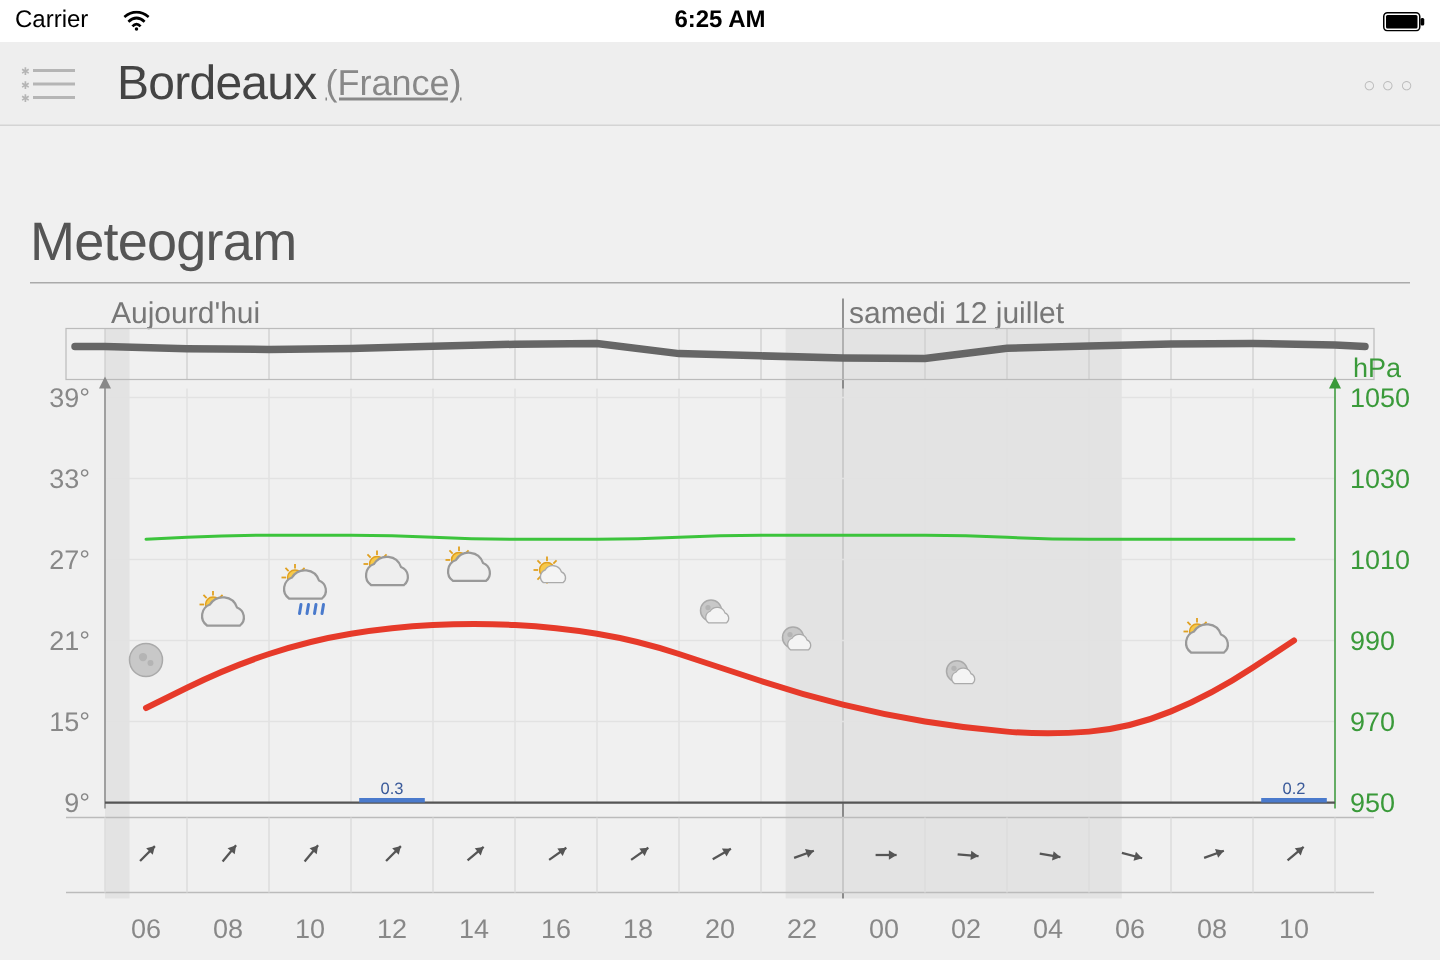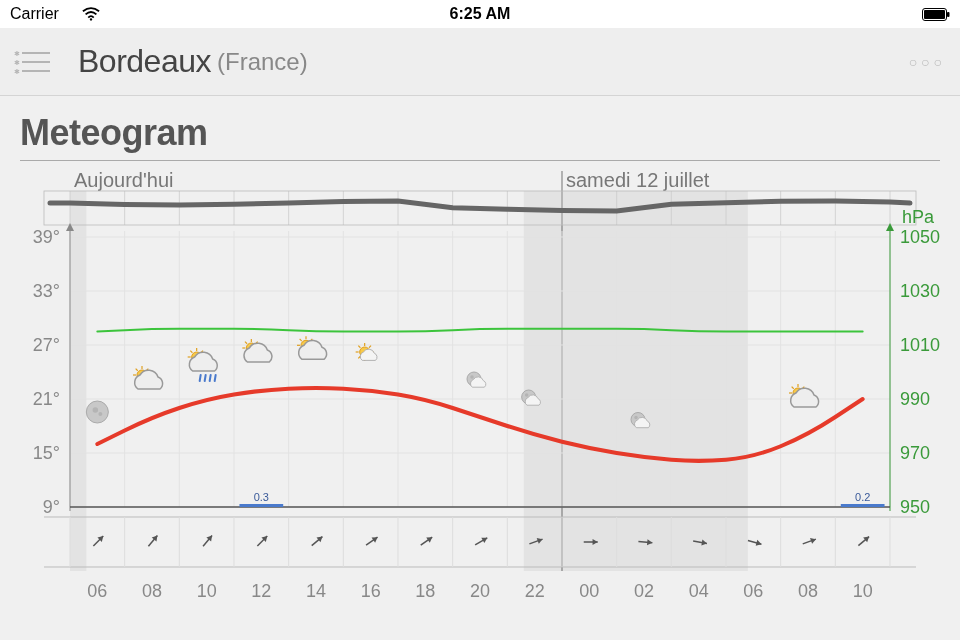--- a/index.html
+++ b/index.html
@@ -3,27 +3,27 @@
 <meta charset="utf-8">
 <style>
   * { box-sizing: border-box; margin: 0; padding: 0; }
   html, body { width: 960px; height: 640px; font-family: -apple-system, "Helvetica Neue", Arial, sans-serif; background: #f0f0f0; overflow: hidden; }
   .status-bar { height: 28px; background: #fff; display: flex; align-items: center; padding: 0 10px; font-size: 16px; font-weight: 500; color: #000; }
   .status-left { flex: 1; display: flex; align-items: center; gap: 23px; }
   .status-center { flex: 1; text-align: center; font-weight: 600; }
   .status-right { flex: 1; display: flex; justify-content: flex-end; align-items: center; }
   .wifi-icon { width: 18px; height: 14px; }
   .battery-icon { width: 28px; height: 13px; }
-  .header { height: 68px; background: #eeeeee; border-bottom: 1px solid #d4d4d4; display: flex; align-items: center; padding: 0 14px; }
+  .header { height: 56px; background: #eeeeee; border-bottom: 1px solid #d4d4d4; display: flex; align-items: center; padding: 0 14px; }
   .menu-icon { width: 36px; height: 26px; margin-right: 28px; opacity: 0.55; }
   .city-name { font-size: 32px; font-weight: 300; color: #444; letter-spacing: -0.5px; }
-  .country { font-size: 24px; font-weight: 300; color: #888; margin-left: 6px; }
+  .country { font-size: 24px; font-weight: 300; color: #888; margin-left: 6px; text-decoration: underline; }
   .dots { margin-left: auto; color: #bbb; letter-spacing: 4px; font-size: 14px; }
   .title-section { padding: 16px 20px 2px; }
-  .title { font-size: 36px; font-weight: 700; color: #555; letter-spacing: -0.5px; }
+  .title { font-size: 36px; font-weight: 400; color: #555; letter-spacing: -0.5px; margin-top: 40px; }
   .title-rule { height: 1px; background: #aaa; margin: 4px 20px 0 20px; }
   .chart-container { position: relative; margin: 6px 20px 0 20px; height: 470px; }
   svg.chart { position: absolute; left: 0; top: 0; }
   .axis-text { font-size: 18px; fill: #888; font-weight: 300; }
   .axis-text-green { font-size: 18px; fill: #3a9a3a; font-weight: 300; }
   .day-label { font-size: 20px; fill: #777; font-weight: 300; }
   .small-val { font-size: 11px; fill: #3a5a9a; }
 </style>
 </head>
 <body>

